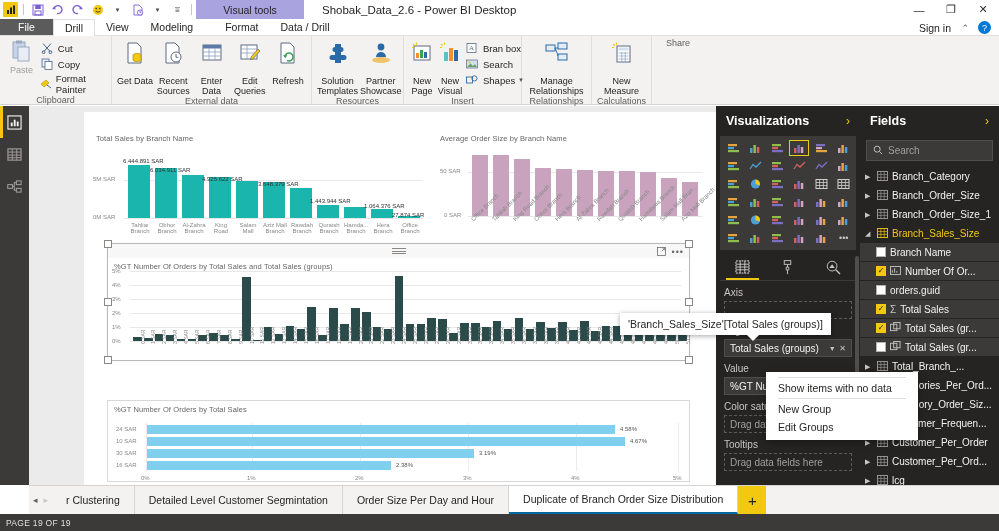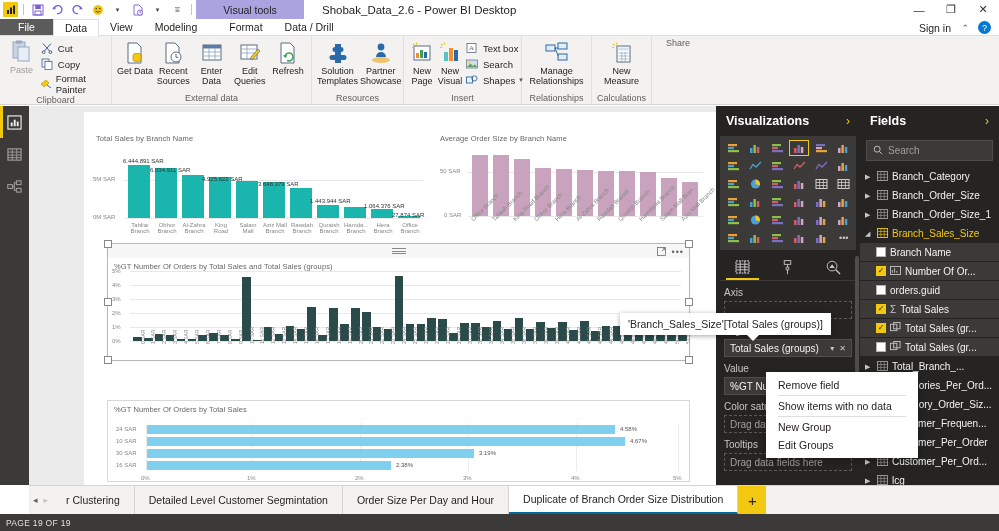--- a/index.html
+++ b/index.html
@@ -89,21 +89,21 @@
     border-right:1px solid #e1dfdd;
     padding: 2px 5px 0 5px;
     position:relative;
   }
   .rgroup-items { display:flex; align-items:flex-start; gap:2px; flex:1; }
   .rgroup-label {
     text-align:center; font-size:9px; color:#605e5c; padding-bottom:1px;
   }
   .bigbtn {
     width:46px; display:flex;flex-direction:column;align-items:center;
-    gap:0; padding-top:2px;
+    gap:10px; padding-top:2px;
   }
   .bigbtn .lab { font-size:9px; line-height:10px; text-align:center; color:#252423; }
   .ico-box { width:26px;height:26px; display:flex;align-items:center;justify-content:center; }
   .smallcol { display:flex;flex-direction:column; gap:2px; padding-top:3px; }
   .smallbtn { display:flex;align-items:center;gap:4px; font-size:9.5px;color:#252423; }
   .smallbtn .sico { width:14px;height:14px;display:flex;align-items:center;justify-content:center; }
   .paste-btn { width:40px; display:flex;flex-direction:column;align-items:center;gap:1px; }
   .paste-btn .lab { font-size:9px; color:#a19f9d; }
 
   
@@ -331,21 +331,21 @@
 
   <div class="wincontrols">
     <div class="wc">—</div>
     <div class="wc">❐</div>
     <div class="wc">✕</div>
   </div>
 </div>
 
 <div class="ribbon-tabs">
   <div class="rtab file">File</div>
-  <div class="rtab active">Data</div>
+  <div class="rtab active">Drill</div>
   <div class="rtab">View</div>
   <div class="rtab">Modeling</div>
   <div class="rtab vt" style="margin-left:10px">Format</div>
   <div class="rtab vt">Data / Drill</div>
 
   <div class="signin">Sign in</div>
   <div class="chev-up">⌃</div>
   <div class="help-ico">?</div>
 </div>
 
@@ -503,21 +503,21 @@
         <div class="lab">New Visual</div>
       </div>
       <div class="smallcol">
         <div class="smallbtn">
           <span class="sico">
             <svg width="12" height="12" viewBox="0 0 12 12">
                 <rect x="1" y="1.5" width="9" height="9" fill="#fff" stroke="#5d6b80" stroke-width="0.8"></rect>
                 <text x="3" y="8" font-size="7" fill="#5d6b80" font-family="serif">A</text>
               </svg>
           </span>
-          <span>Text box</span>
+          <span>Bran box</span>
         </div>
         <div class="smallbtn">
           <span class="sico">
             <svg width="12" height="12" viewBox="0 0 12 12">
                 <rect x="0.5" y="2" width="11" height="8" fill="#cfe0f0" stroke="#5d6b80" stroke-width="0.7"></rect>
                 <circle cx="3.4" cy="4.6" r="1" fill="#f2c811"></circle>
                 <path d="M1 9 L4.5 5.6 L7 8 L9 6.2 L11 9 Z" fill="#6a9f5f"></path>
               </svg>
           </span>
           <span>Search</span>
@@ -1327,21 +1327,20 @@
         <span>lcg adv</span>
       </div>
     </div>
 </div>
 
 <div class="tooltip" style="left:620px; top:313px;">
   <span>'Branch_Sales_Size'[Total Sales (groups)]</span>
 </div>
 
 <div class="ctxmenu" style="left:766px; top:372px; width:152px;">
-  <div class="ctx-item">Remove field</div>
   <div class="ctx-sep"></div>
   <div class="ctx-item">Show items with no data</div>
   <div class="ctx-sep"></div>
   <div class="ctx-item">New Group</div>
   <div class="ctx-item">Edit Groups</div>
 </div>
 
 <div class="tabbar">
   <div class="tab-navs">
     <span>◂</span>

